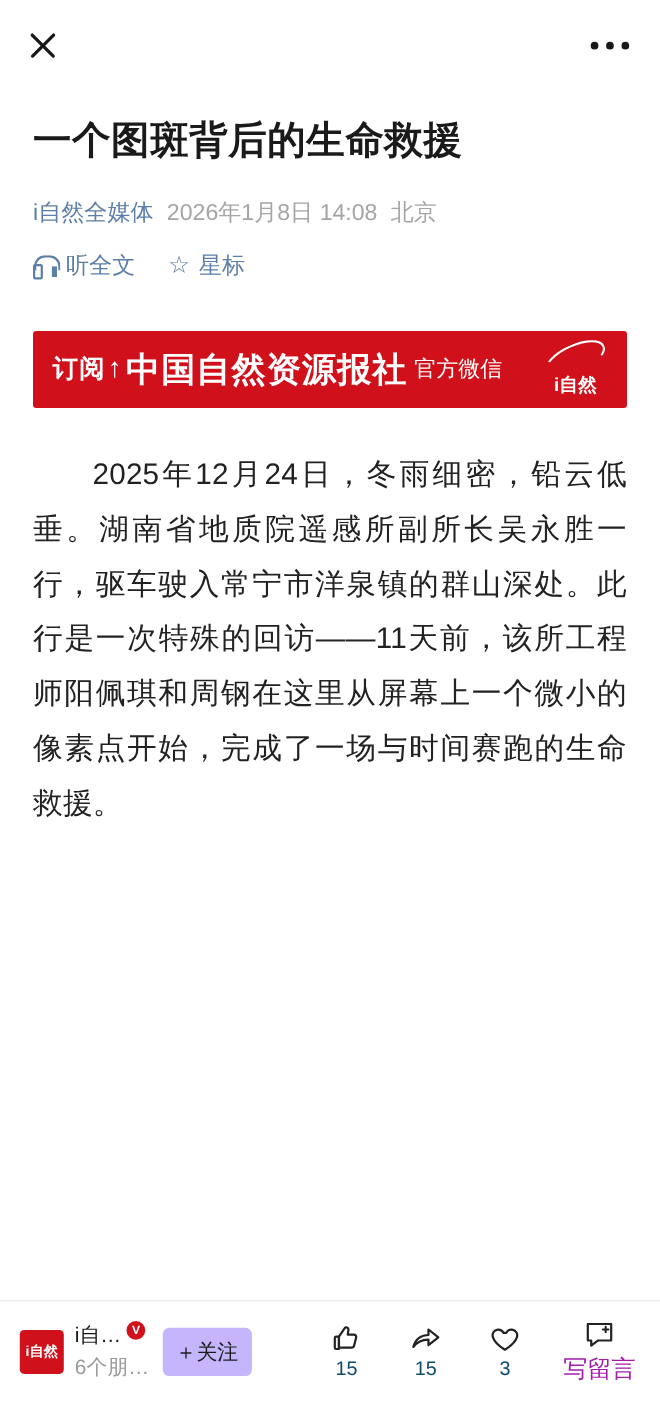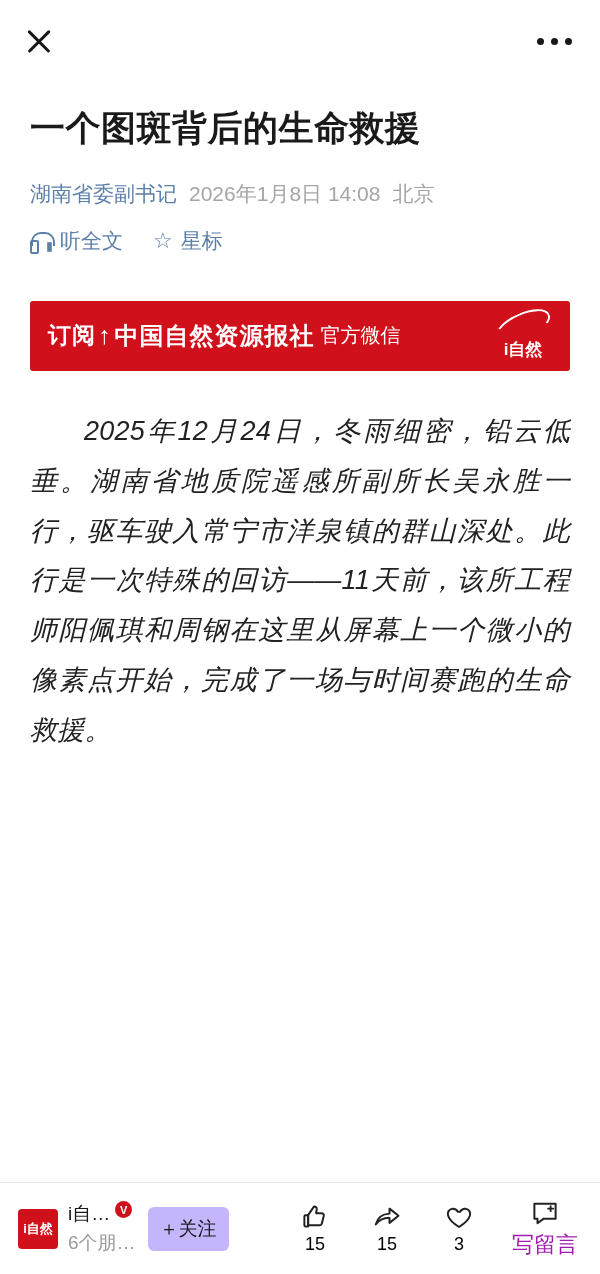--- a/index.html
+++ b/index.html
@@ -150,21 +150,21 @@
     white-space: nowrap;
   }
   .banner .up-arrow {
     color:#ffffff;
     font-size: 25px;
     margin: 0 4px 0 2px;
     font-weight:700;
   }
   .banner .brand {
     color:#ffffff;
-    font-size: 24px;
+    font-size: 31px;
     font-weight: 700;
     font-family: "Liberation Serif", serif;
     letter-spacing: 1px;
     white-space: nowrap;
   }
   .banner .official {
     color:#ffffff;
     font-size: 20px;
     margin-left: 6px;
     white-space: nowrap;
@@ -199,21 +199,21 @@
 
   
   .body-text {
     margin-top: 36px;
     font-size: 27px;
     line-height: 1.85;
     color: #222222;
     text-align: justify;
     letter-spacing: 0.2px;
   }
-  .body-text p { text-indent: 2em; font-style: italic; }
+  .body-text p { text-indent: 2em; }
   .body-text p + p { margin-top: 28px; }
 
   
   .bottombar {
     flex: 0 0 92px;
     height: 92px;
     border-top: 1px solid #e6e6e6;
     display: flex;
     align-items: center;
     padding: 0 18px;
@@ -273,21 +273,21 @@
     display: flex;
     align-items: center;
     gap: 34px;
     padding-right: 4px;
   }
   .bb-item {
     display:flex; flex-direction:column; align-items:center; gap:2px;
     cursor:pointer;
     min-width: 38px;
   }
-  .bb-count { font-size: 18px; color:#000000; }
+  .bb-count { font-size: 18px; color:#0c4a6e; }
   .bb-label { font-size: 22px; color:#a21caf; }
   .bb-ico { width: 30px; height: 30px; color:#222; }
   .bb-ico svg { width:100%; height:100%; display:block; }
 </style>
 </head>
 <body>
 
 <div class="screen">
 
   <div class="topbar">
@@ -297,21 +297,21 @@
         <i></i>
         <i></i>
     </div>
   </div>
 
   <div class="article">
 
     <div class="title">一个图斑背后的生命救援</div>
 
     <div class="meta">
-      <span class="author">湖南省委副书记</span>
+      <span class="author">i自然全媒体</span>
       <span class="datetime">2026年1月8日 14:08</span>
       <span class="location">北京</span>
     </div>
 
     <div class="actions">
       <div class="action">
         <span class="headphone-icon"></span>
         <span>听全文</span>
       </div>
       <div class="action">

